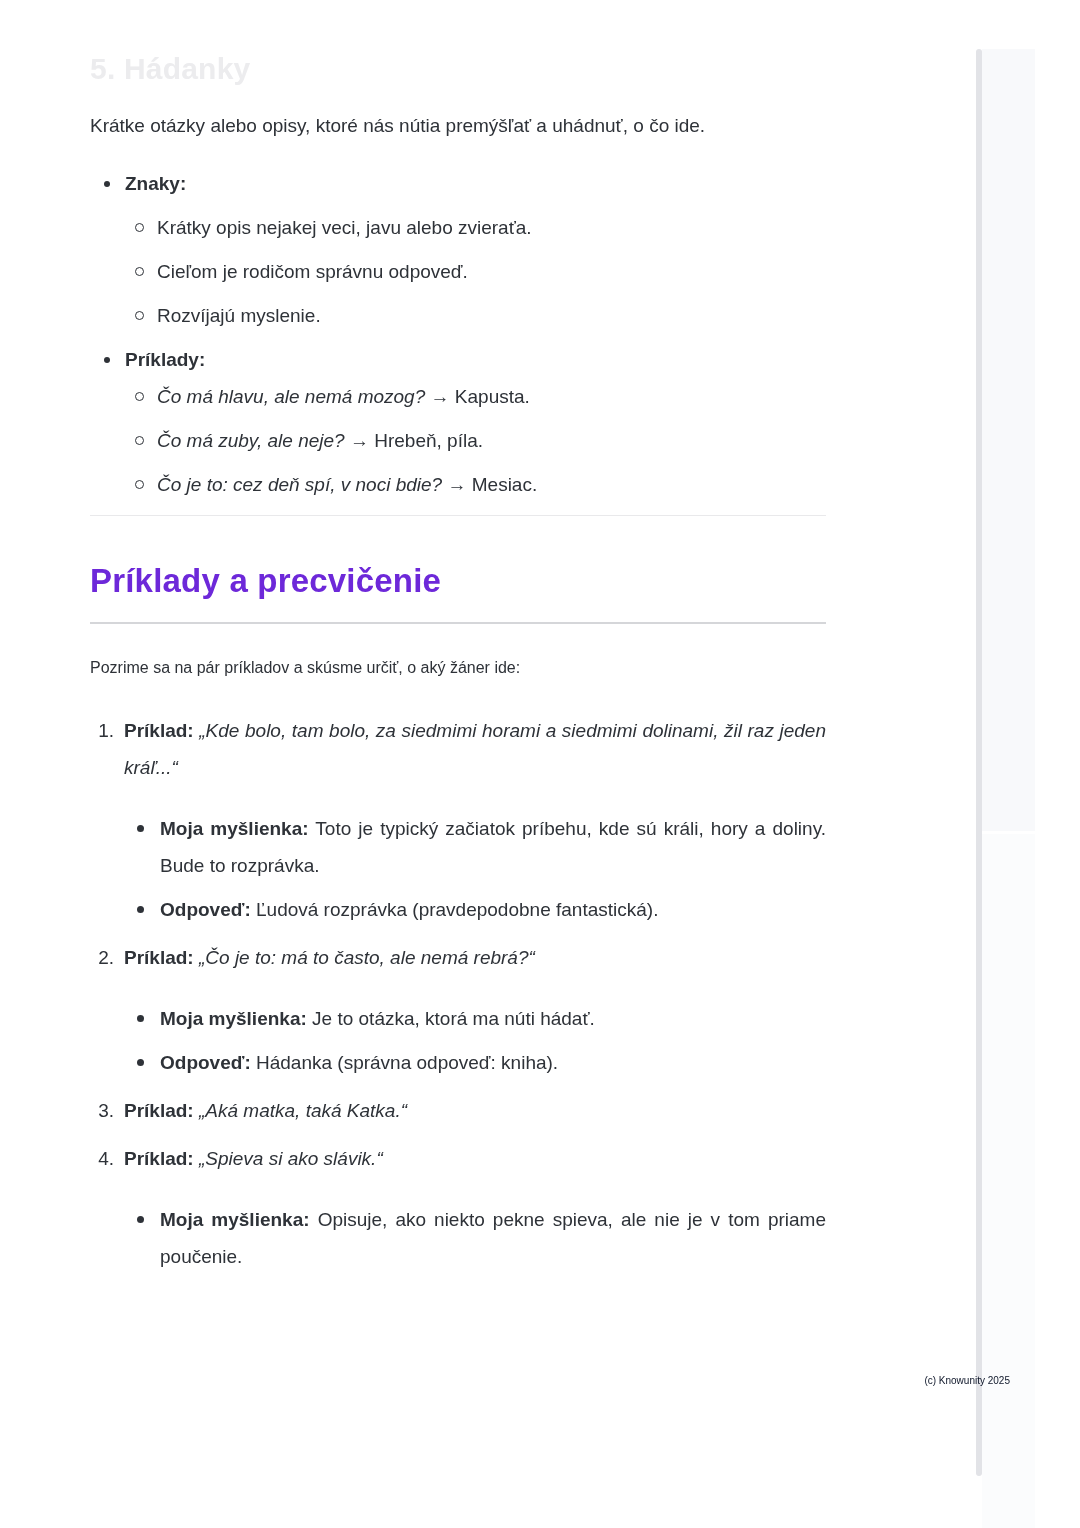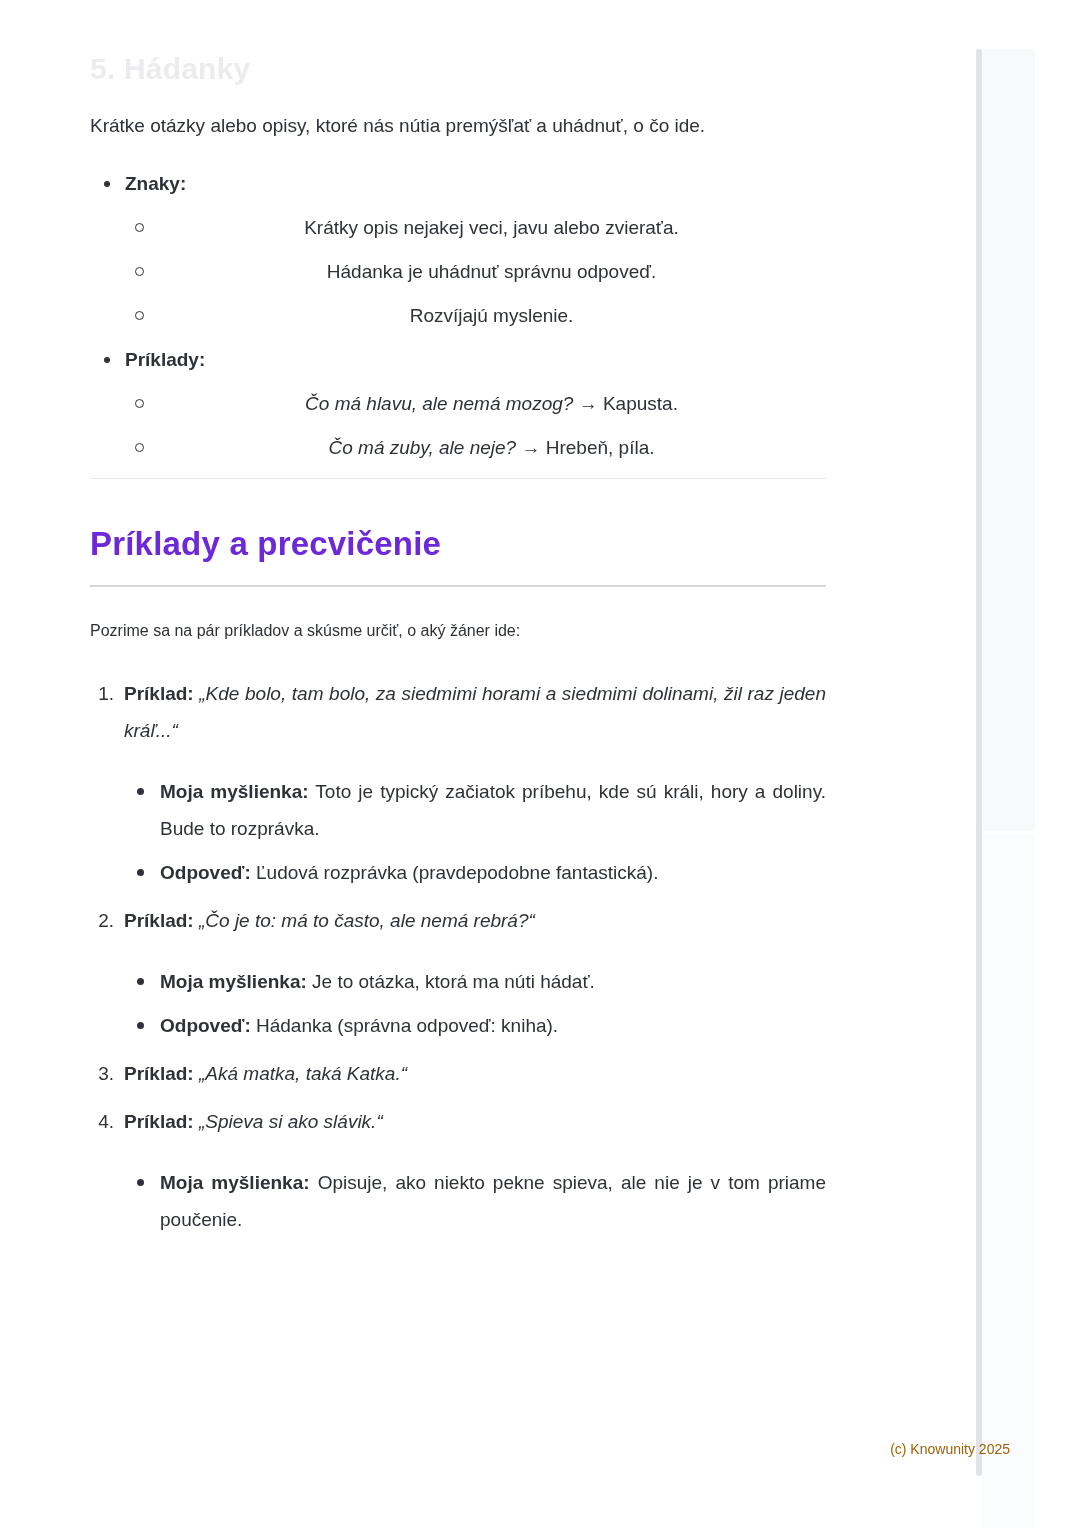--- a/index.html
+++ b/index.html
@@ -35,22 +35,22 @@
   .p2 { margin: 30px 0 0; font-size: 16px; line-height: 28px; }
 
   ul, ol { list-style: none; margin: 0; padding: 0; }
   .l1 { margin-top: 30px; }
   .l1 > li { position: relative; padding-left: 35px; font-size: 19px; line-height: 28px; }
   .l1 > li + li { margin-top: 5px; }
   .m-disc {
     position: absolute; left: 14px; top: 11px;
     width: 6px; height: 6px; border-radius: 50%; background: #2e3238;
   }
-  .l2 { margin-top: 16px; text-align: center; }
-  .l2.riddles { margin-top: 16px; }
+  .l2 { margin-top: 16px; }
+  .l2.riddles { margin-top: 9px; }
   .l2 > li { position: relative; padding-left: 32px; font-size: 19px; line-height: 28px; margin-bottom: 16px; }
   .m-circ {
     position: absolute; left: 10px; top: 9px;
     width: 9px; height: 9px; border: 1.5px solid #2e3238; border-radius: 50%;
     background: transparent;
   }
   .riddle-q { font-style: italic; }
 
   .div1 { border: none; border-top: 1px solid #e9e9eb; margin: 4px 0 0; height: 0; }
   .h-section {
@@ -92,22 +92,22 @@
     position: absolute; left: 982px; top: 834px;
     width: 53px; height: 694px;
     background: #fbfcfd;
   }
   .scroll-thumb {
     position: absolute; left: 976px; top: 49px;
     width: 6px; height: 1427px;
     background: #e2e3e7; border-radius: 3px;
   }
   .footer {
-    position: absolute; right: 70px; top: 1440px;
-    font-size: 14px; line-height: 18px; color: #a16207;
+    position: absolute; right: 70px; top: 1372px;
+    font-size: 10px; line-height: 18px; color: #0f172a;
   }
 </style>
 </head>
 <body>
 
 <div class="page">
   <main class="doc">
 
     <h2 class="h-faded">5. Hádanky</h2>
 
@@ -117,21 +117,21 @@
       <li>
         <span class="m-disc"></span>
         <strong>Znaky:</strong>
         <ul class="l2">
           <li>
             <span class="m-circ"></span>
             <span>Krátky opis nejakej veci, javu alebo zvieraťa.</span>
           </li>
           <li>
             <span class="m-circ"></span>
-            <span>Hádanka je uhádnuť správnu odpoveď.</span>
+            <span>Cieľom je rodičom správnu odpoveď.</span>
           </li>
           <li>
             <span class="m-circ"></span>
             <span>Rozvíjajú myslenie.</span>
           </li>
         </ul>
       </li>
       <li>
         <span class="m-disc"></span>
         <strong>Príklady:</strong>
@@ -141,20 +141,26 @@
             <em class="riddle-q">Čo má hlavu, ale nemá mozog?</em>
             <span>→</span>
             <span>Kapusta.</span>
           </li>
           <li>
             <span class="m-circ"></span>
             <em class="riddle-q">Čo má zuby, ale neje?</em>
             <span>→</span>
             <span>Hrebeň, píla.</span>
           </li>
+          <li>
+            <span class="m-circ"></span>
+            <em class="riddle-q">Čo je to: cez deň spí, v noci bdie?</em>
+            <span>→</span>
+            <span>Mesiac.</span>
+          </li>
         </ul>
       </li>
     </ul>
 
     <hr class="div1">
 
     <h1 class="h-section">Príklady a precvičenie</h1>
 
     <hr class="div2">
 

